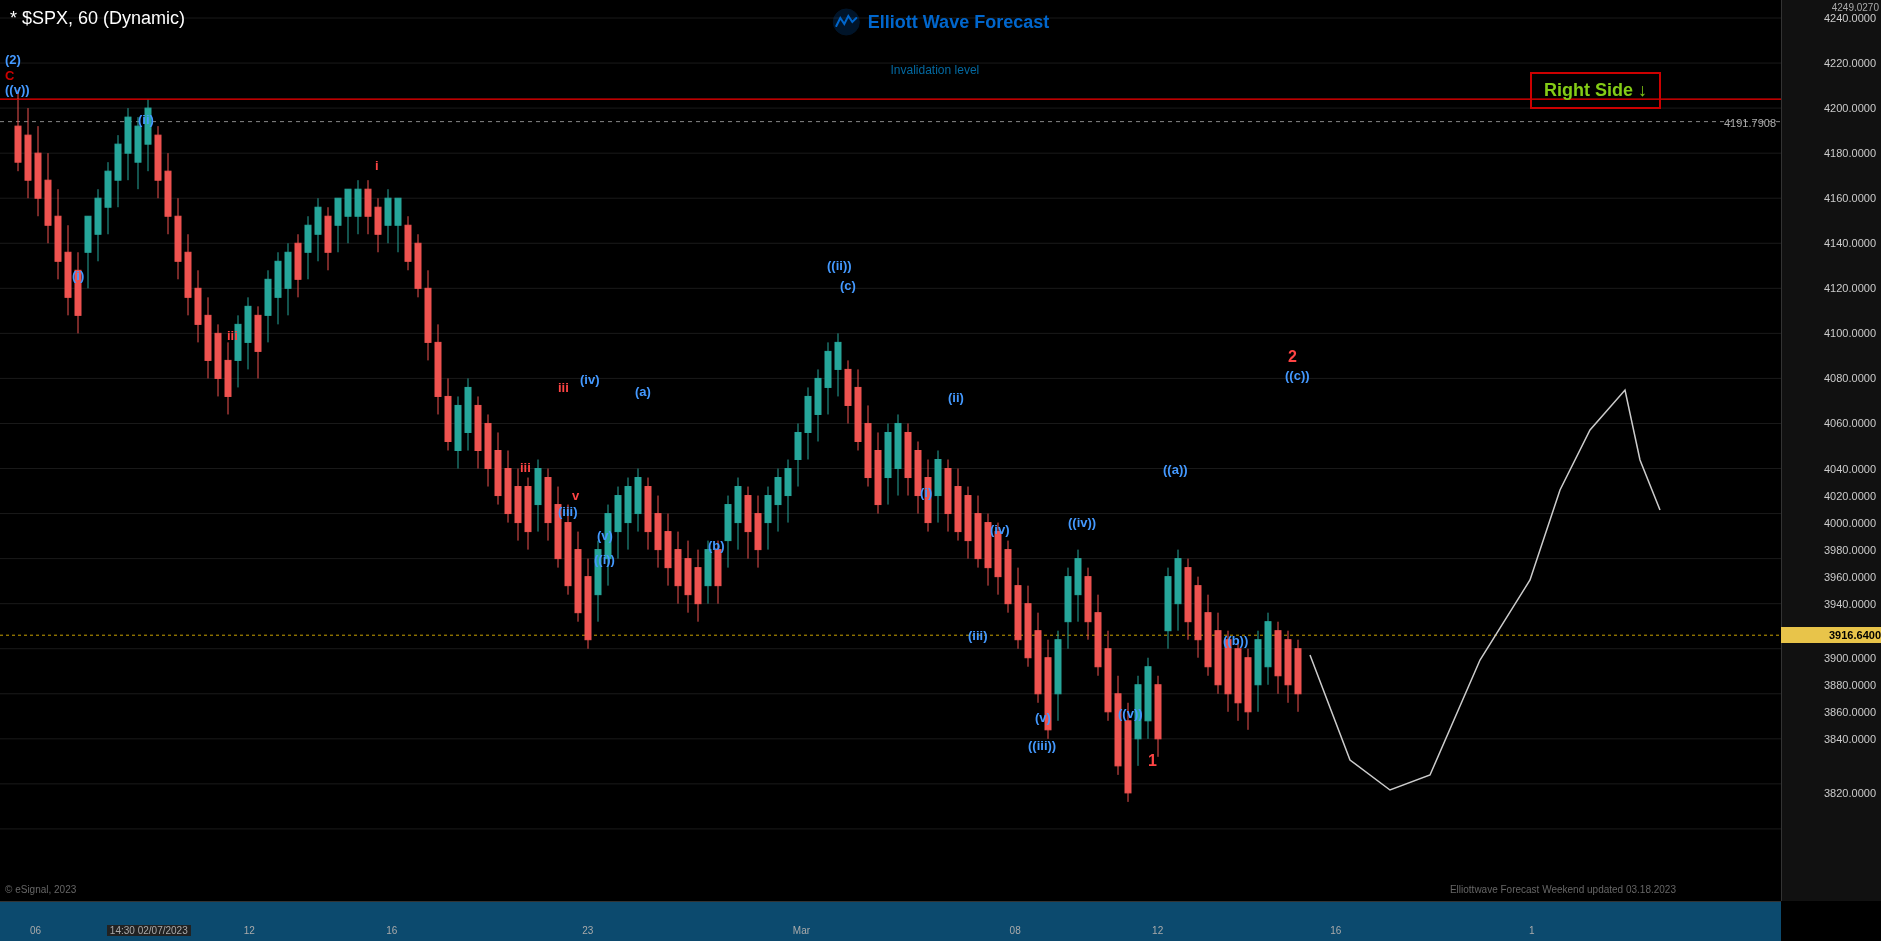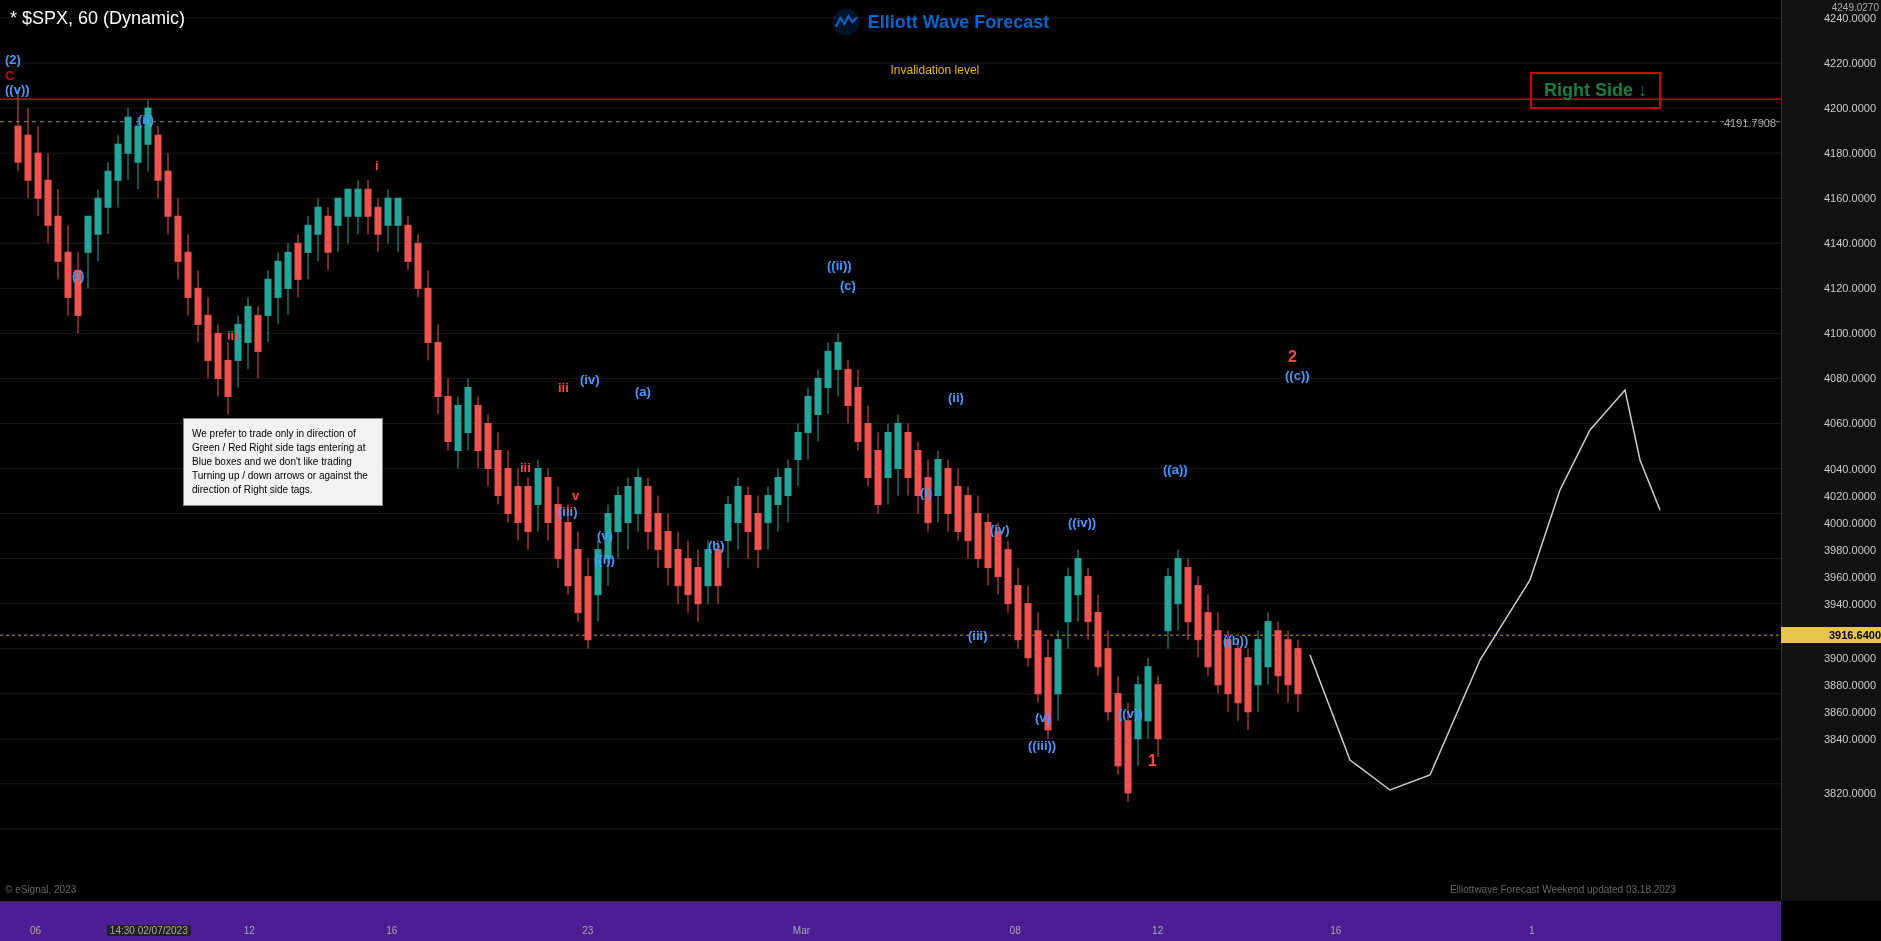--- a/index.html
+++ b/index.html
@@ -38,21 +38,21 @@
       background: #111;
       border-left: 1px solid #333;
     }
 
     #time-axis {
       position: absolute;
       bottom: 0;
       left: 0;
       right: 100px;
       height: 40px;
-      background: #4c1d95;
+      background: #0c4a6e;
       border-top: 1px solid #333;
       display: flex;
       align-items: center;
     }
 
     .header-left {
       position: absolute;
       top: 8px;
       left: 10px;
       z-index: 10;
@@ -120,30 +120,30 @@
       position: absolute;
       left: 0;
       right: 0;
       height: 1px;
       background: #cc0000;
       opacity: 0.8;
     }
 
     .invalidation-label {
       position: absolute;
-      color: #eab308;
+      color: #0369a1;
       font-size: 12px;
       text-align: right;
     }
 
     
     .right-side-box {
       position: absolute;
       border: 2px solid #cc0000;
-      color: #15803d;
+      color: #84cc16;
       font-size: 18px;
       font-weight: bold;
       padding: 6px 12px;
       background: transparent;
       z-index: 20;
     }
 
     
     .annotation-box {
       position: absolute;
@@ -743,23 +743,20 @@
     <div class="invalidation-label" style="top: 7%; left: 50%;">
       <span>Invalidation level</span>
     </div>
 
     <div style="position:absolute; top:13%; right:5px; color:#aaa; font-size:11px;">4191.7908</div>
 
     <div class="right-side-box" style="top: 8%; right: 120px;">
       <span>Right Side ↓</span>
     </div>
 
-    <div class="annotation-box" style="left: 183px; top: 418px;">
-      <span>We prefer to trade only in direction of Green / Red Right side tags entering at Blue boxes and we don't like trading Turning up / down arrows or against the direction of Right side tags.</span>
-    </div>
 
     <div class="bottom-left-info">
       <span>© eSignal, 2023</span>
     </div>
 
     <div class="bottom-right-info">
       <span>Elliottwave Forecast Weekend updated 03.18.2023</span>
     </div>
 
   </div>

